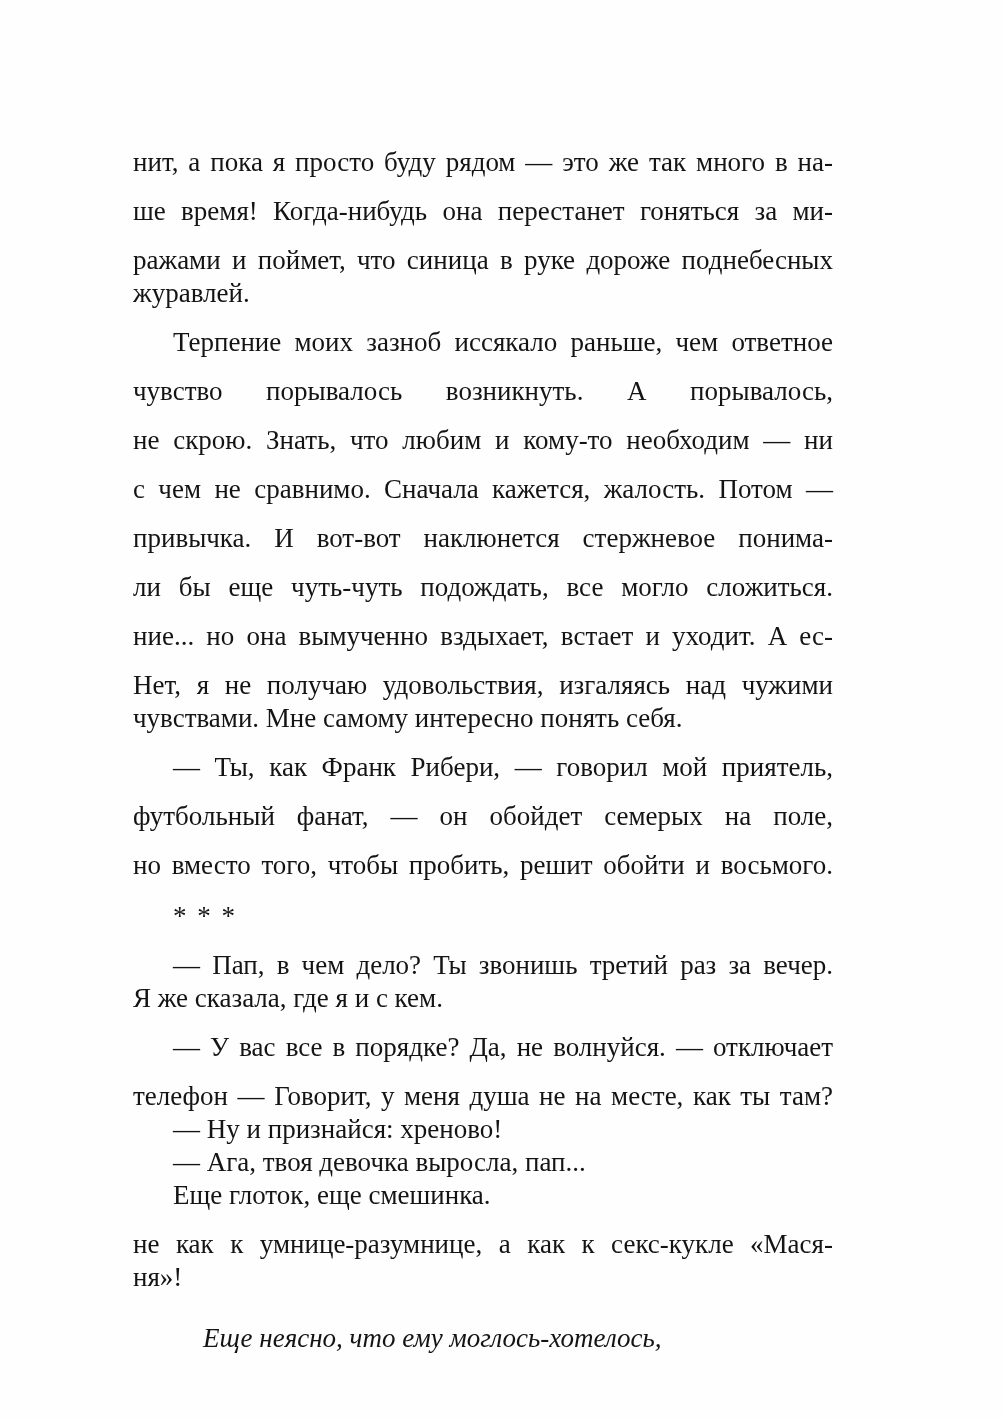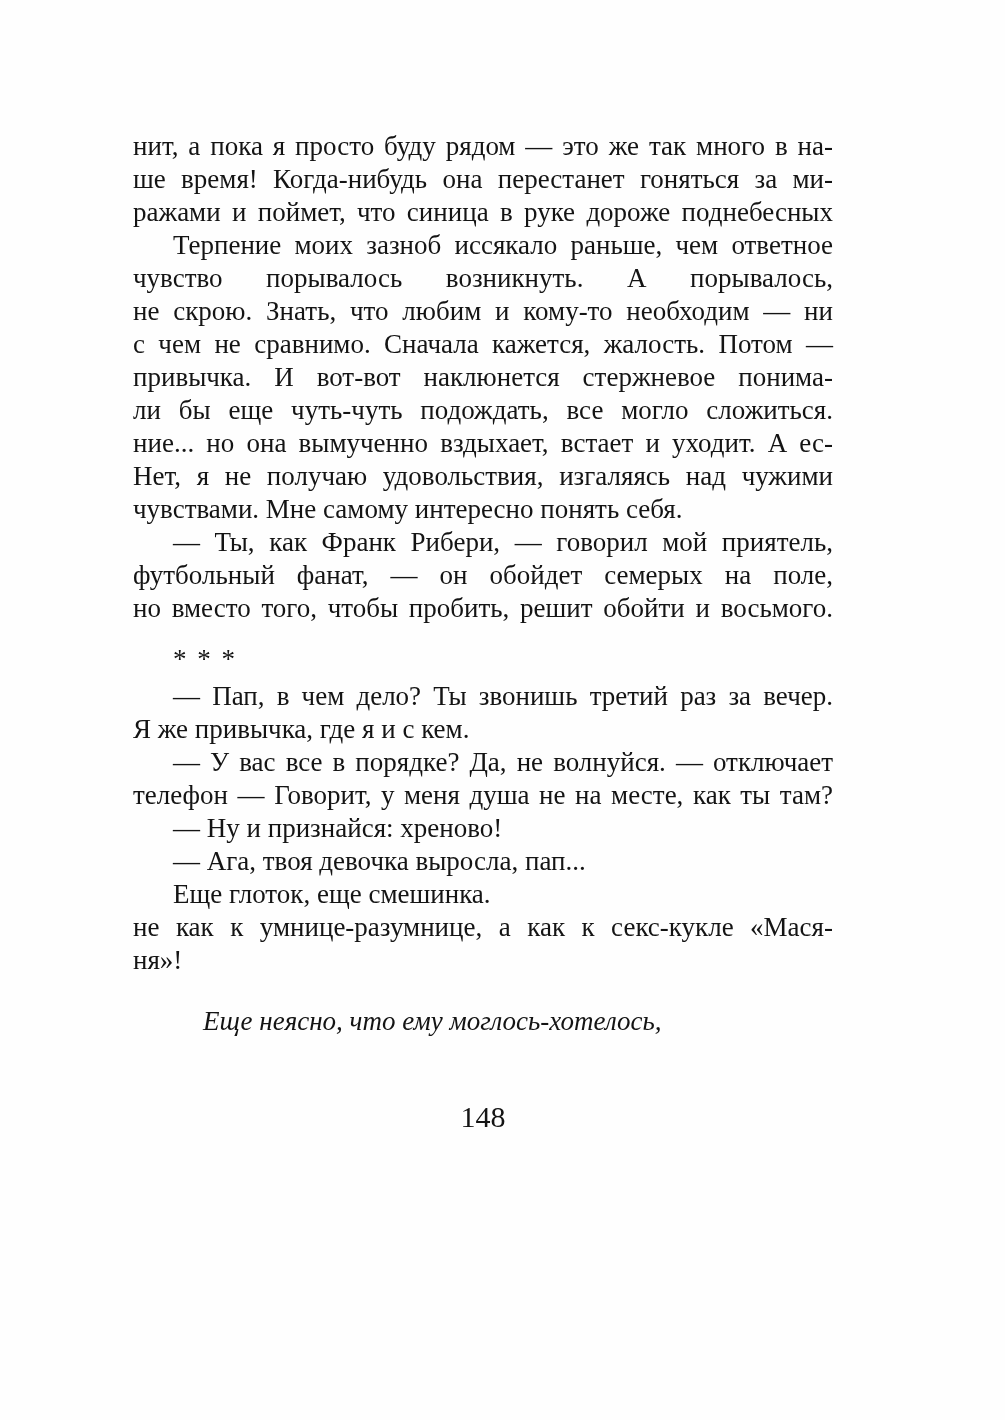--- a/index.html
+++ b/index.html
@@ -26,21 +26,21 @@
     width: 700px;
     font-size: 27px;
     line-height: 33px;
   }
   .para { margin: 0; }
   .line {
     text-align: justify;
     text-align-last: left;
     white-space: normal;
   }
-  .line.fill { text-align-last: justify; }
+  .line.fill { text-align-last: justify; margin-top: 16px; }
   .line.indent { text-indent: 40px; }
   .separator {
     padding-left: 40px;
     line-height: 33px;
     margin-top: 18px;
     margin-bottom: 4px;
     letter-spacing: 2px;
   }
   .verse {
     margin-top: 28px;
@@ -58,41 +58,42 @@
 </head>
 <body>
 
 <div class="page">
   <div class="text-block">
     <div id="blocks-container">
         <div class="para">
           <div class="line fill">нит, а пока я просто буду рядом — это же так много в на-</div>
           <div class="line fill">ше время! Когда-нибудь она перестанет гоняться за ми-</div>
           <div class="line fill">ражами и поймет, что синица в руке дороже поднебесных</div>
+          <div class="line">журавлей.</div>
         </div>
         <div class="para">
           <div class="line fill indent">Терпение моих зазноб иссякало раньше, чем ответное</div>
           <div class="line fill">чувство порывалось возникнуть. А порывалось,</div>
           <div class="line fill">не скрою. Знать, что любим и кому-то необходим — ни</div>
           <div class="line fill">с чем не сравнимо. Сначала кажется, жалость. Потом —</div>
           <div class="line fill">привычка. И вот-вот наклюнется стержневое понима-</div>
           <div class="line fill">ли бы еще чуть-чуть подождать, все могло сложиться.</div>
           <div class="line fill">ние... но она вымученно вздыхает, встает и уходит. А ес-</div>
           <div class="line fill">Нет, я не получаю удовольствия, изгаляясь над чужими</div>
           <div class="line">чувствами. Мне самому интересно понять себя.</div>
         </div>
         <div class="para">
           <div class="line fill indent">— Ты, как Франк Рибери, — говорил мой приятель,</div>
           <div class="line fill">футбольный фанат, — он обойдет семерых на поле,</div>
           <div class="line fill">но вместо того, чтобы пробить, решит обойти и восьмого.</div>
         </div>
         <div class="separator">* * *</div>
         <div class="para">
           <div class="line fill indent">— Пап, в чем дело? Ты звонишь третий раз за вечер.</div>
-          <div class="line">Я же привычка, где я и с кем.</div>
+          <div class="line">Я же сказала, где я и с кем.</div>
         </div>
         <div class="para">
           <div class="line fill indent">— У вас все в порядке? Да, не волнуйся. — отключает</div>
           <div class="line fill">телефон — Говорит, у меня душа не на месте, как ты там?</div>
         </div>
         <div class="para">
           <div class="line indent">— Ну и признайся: хреново!</div>
         </div>
         <div class="para">
           <div class="line indent">— Ага, твоя девочка выросла, пап...</div>

